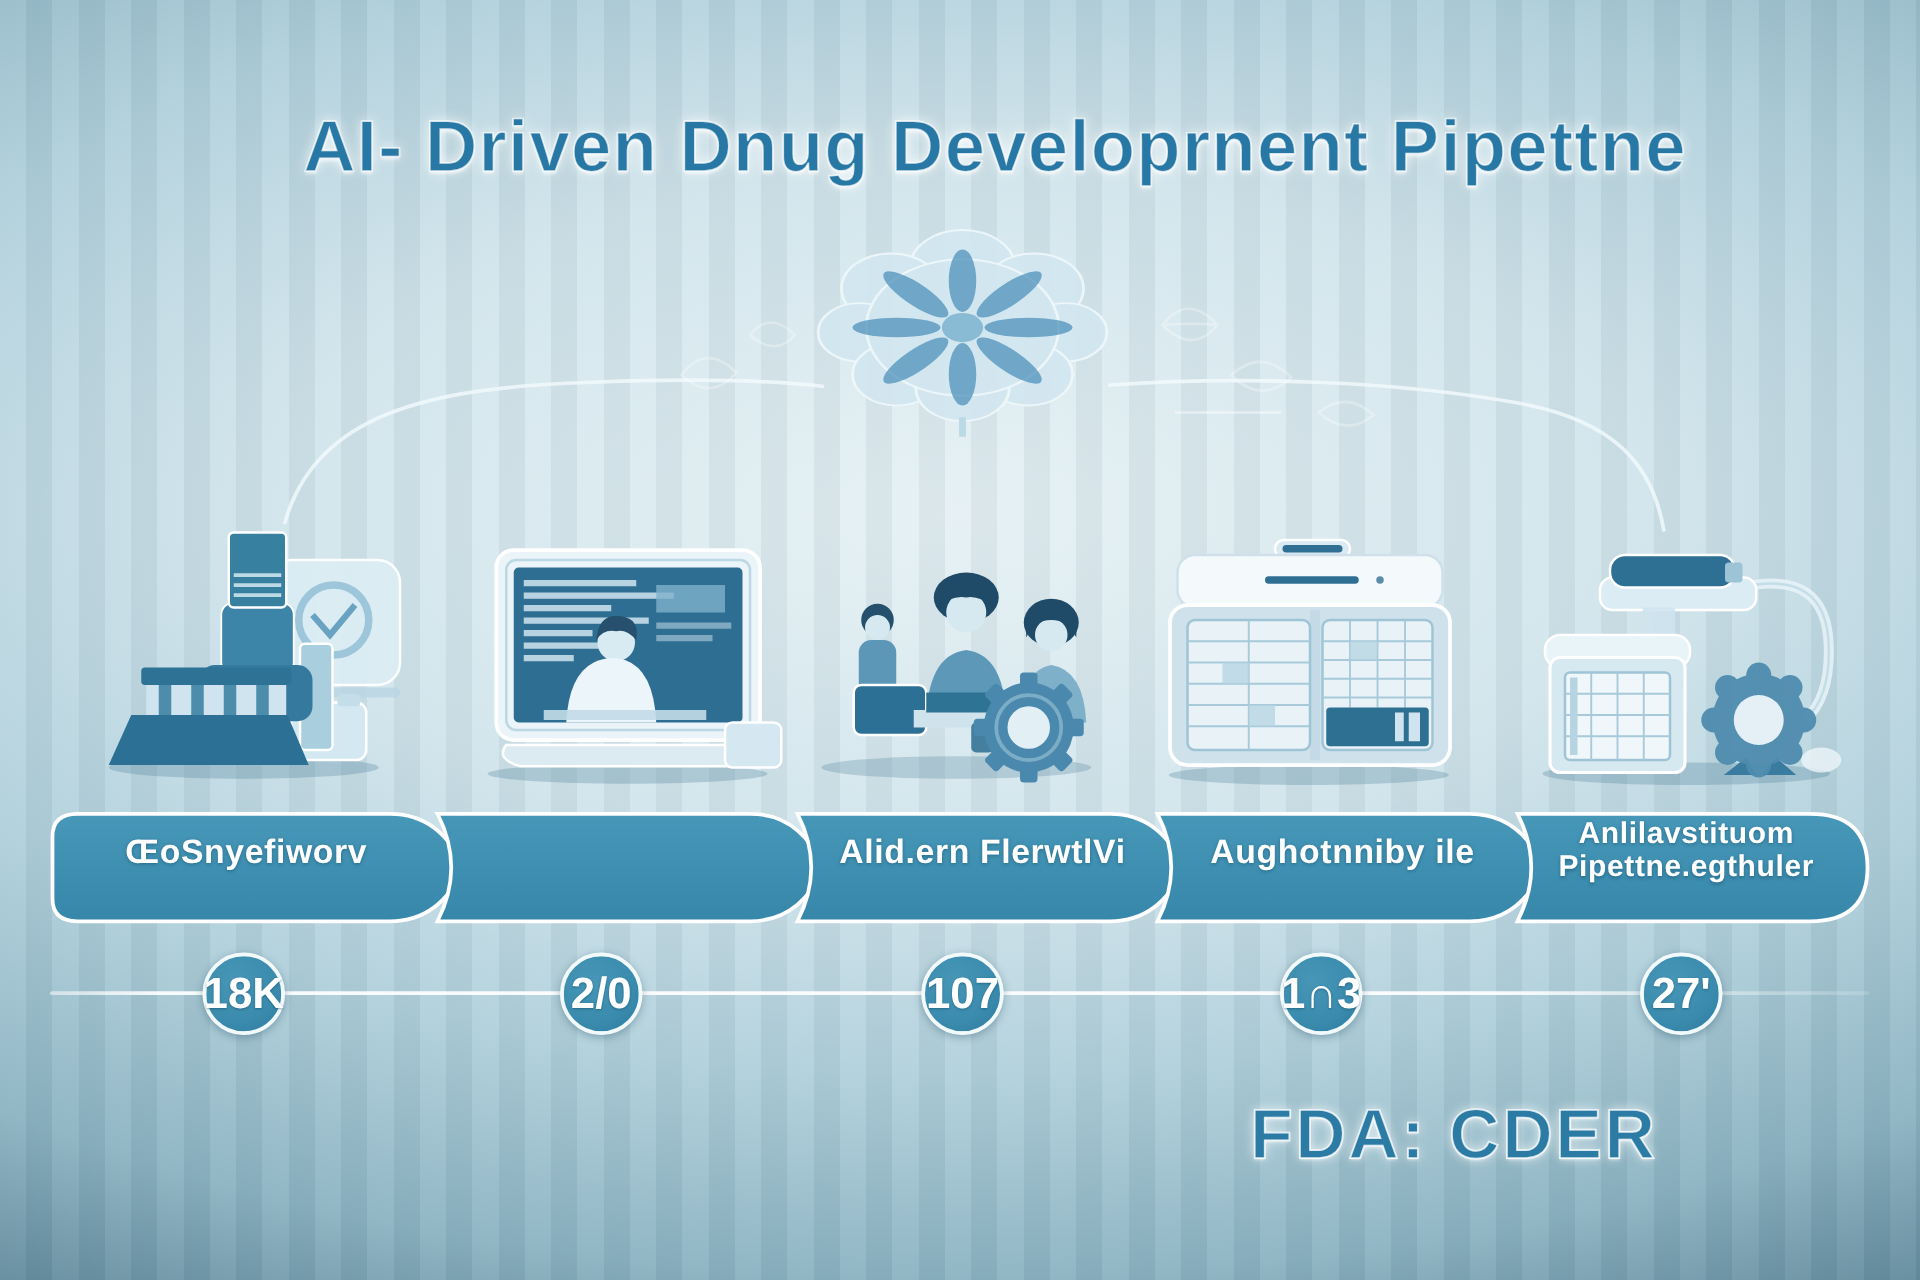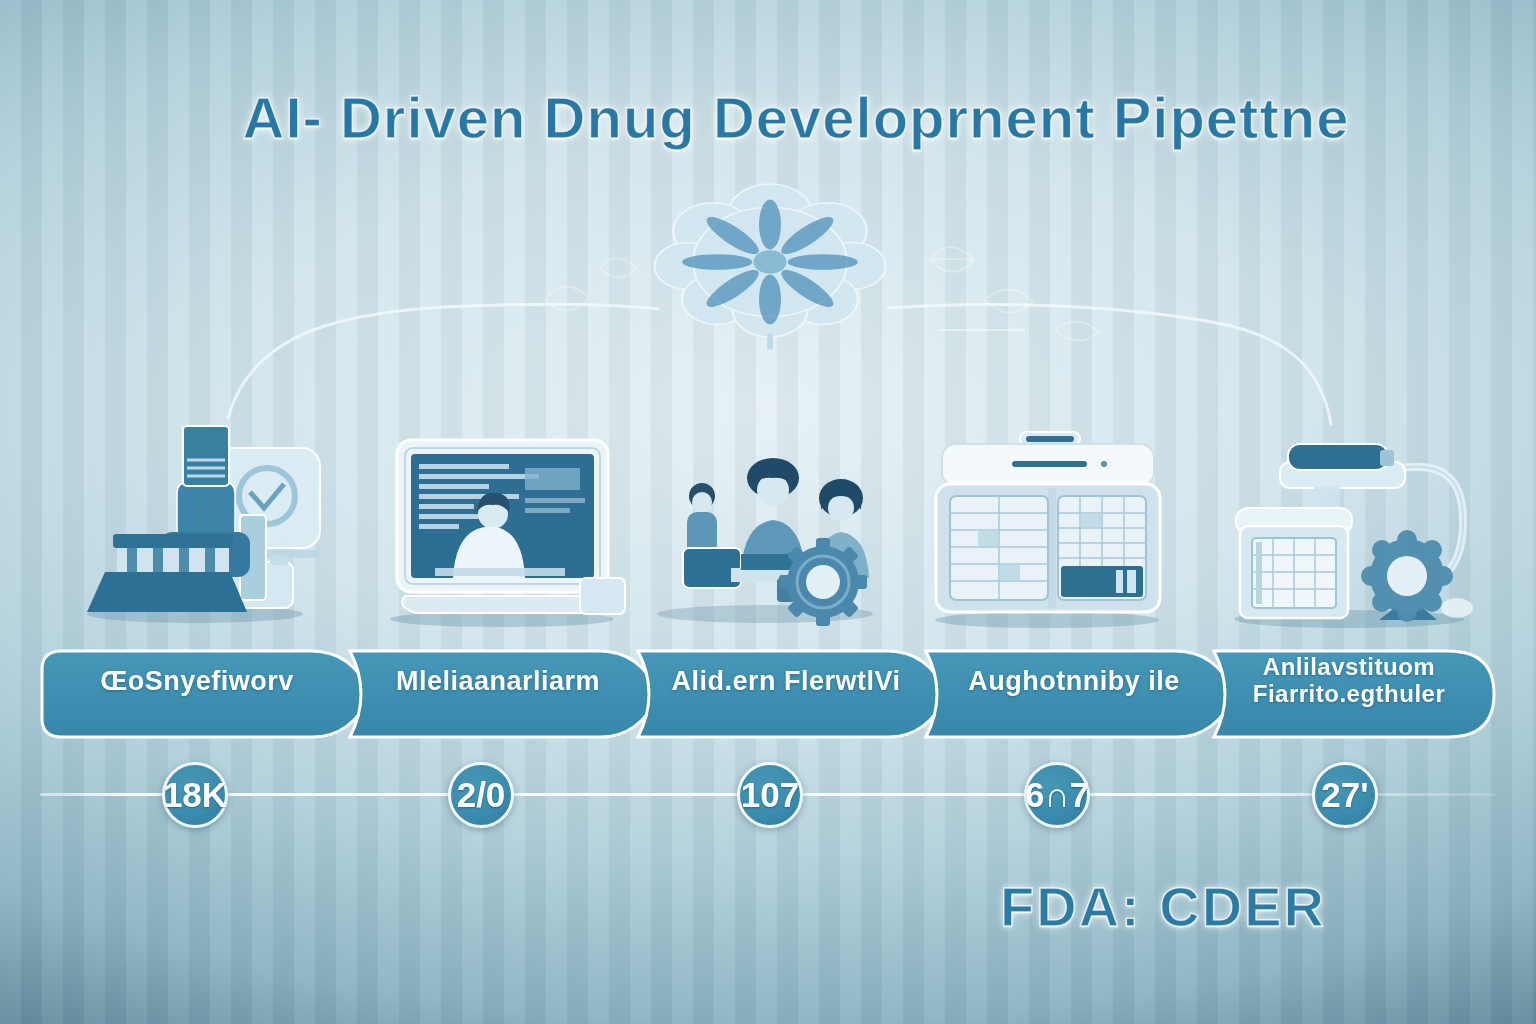--- a/index.html
+++ b/index.html
@@ -258,30 +258,29 @@
     <g fill="url(#bg1)" stroke="#ffffff" stroke-width="3">
       <path d="M 62,651 H 312 Q 352,651 371,694 Q 352,737 312,737 H 62 Q 42,737 42,719 V 669 Q 42,651 62,651 Z"></path>
       <path d="M 350,651 L 600,651 Q 640,651 659,694 Q 640,737 600,737 L 350,737 Q 372,694 350,651 Z"></path>
       <path d="M 638,651 L 888,651 Q 928,651 947,694 Q 928,737 888,737 L 638,737 Q 660,694 638,651 Z"></path>
       <path d="M 926,651 L 1176,651 Q 1216,651 1235,694 Q 1216,737 1176,737 L 926,737 Q 948,694 926,651 Z"></path>
       <path d="M 1214,651 L 1448,651 Q 1494,651 1494,694 Q 1494,737 1448,737 L 1214,737 Q 1236,694 1214,651 Z"></path>
     </g>
   </svg>
 
   <div class="banner-label" style="left:52px;width:290px">ŒoSnyefiworv</div>
-  <div class="banner-label" style="left:356px;width:284px">Mleliaanarliarm</div>
   <div class="banner-label" style="left:932px;width:284px">Aughotnniby ile</div>
   <div class="banner-label" style="left:644px;width:284px">Alid.ern FlerwtlVi</div>
   <div class="banner-label small" style="left:1220px;width:258px">
     <span>Anlilavstituom</span>
-    <span>Fiarrito.egthuler</span>
+    <span>Pipettne.egthuler</span>
   </div>
 
   <div class="timeline-line"></div>
   <div class="milestone" style="left:162px">18K</div>
   <div class="milestone" style="left:448px">2/0</div>
   <div class="milestone" style="left:737px">107</div>
-  <div class="milestone" style="left:1024px">6∩7</div>
+  <div class="milestone" style="left:1024px">1∩3</div>
   <div class="milestone" style="left:1312px">27'</div>
 
   <div class="footer-label">FDA: CDER</div>
 
 </div>
 
 </body></html>

